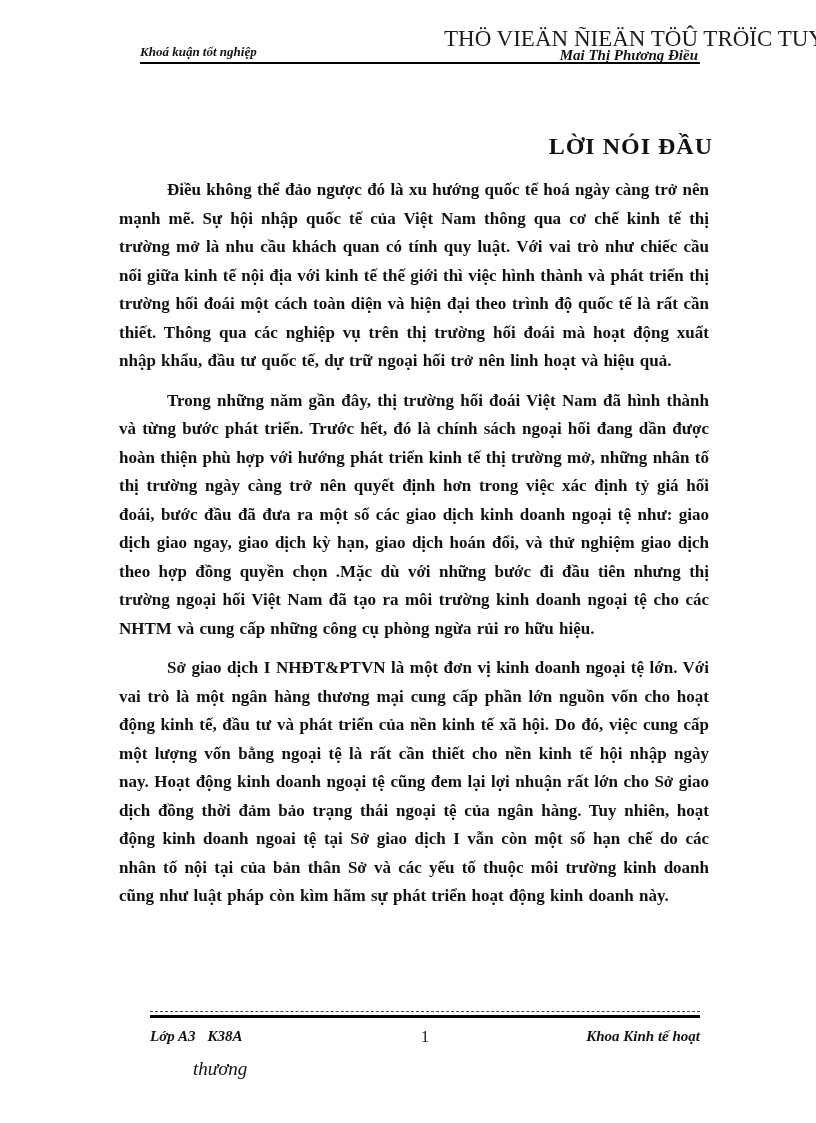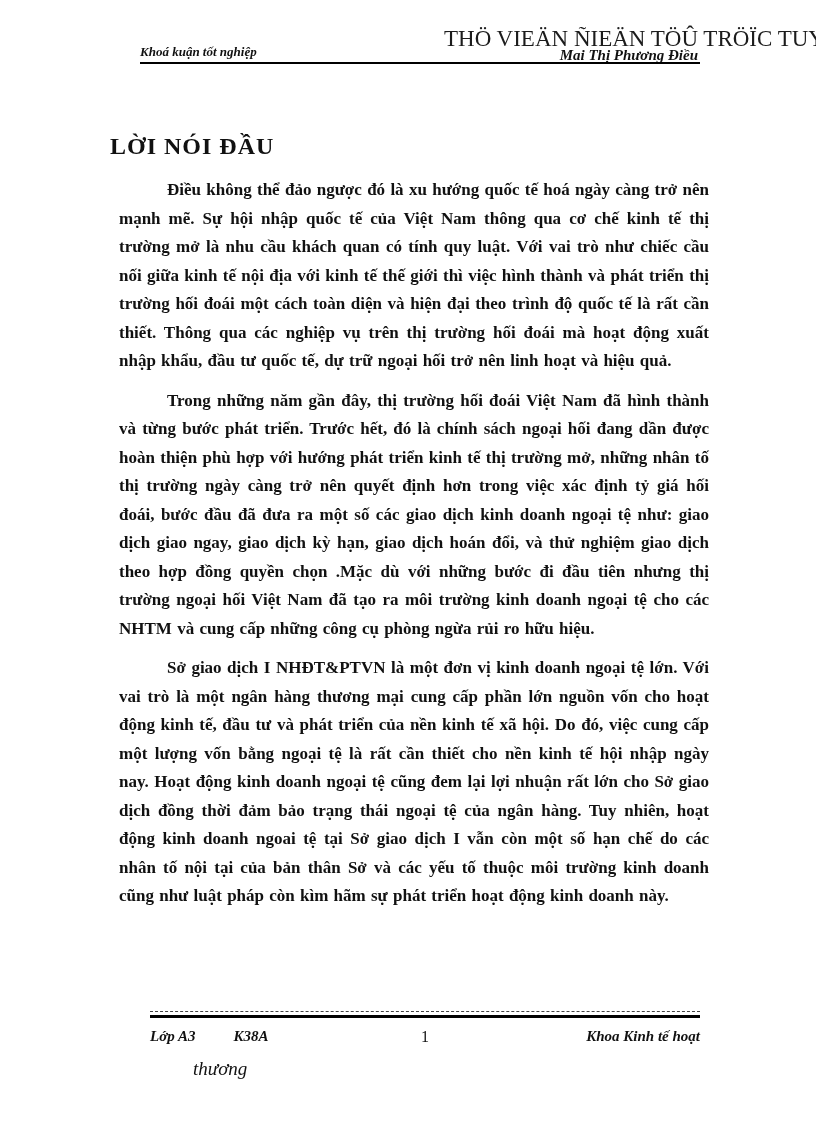--- a/index.html
+++ b/index.html
@@ -21,22 +21,22 @@
   .header-right{
     position:absolute;right:118px;top:47px;
     font-size:15px;font-weight:bold;font-style:italic;white-space:nowrap;
   }
   .header-rule{
     position:absolute;left:140px;right:116px;top:62px;height:0;
     border-top:2px solid #000;
   }
   
   .doc-title{
-    position:absolute;left:110px;top:133px;width:590px;
-    text-align:left;font-size:24px;font-weight:bold;letter-spacing:1px;
+    position:absolute;left:123px;top:133px;width:590px;
+    text-align:right;font-size:24px;font-weight:bold;letter-spacing:1px;
   }
   
   .content{
     position:absolute;left:119px;top:176px;width:590px;
   }
   .content p{
     margin:0 0 11px 0;
     font-size:17px;line-height:28.5px;
     text-align:justify;text-indent:48px;
     word-spacing:1px;
@@ -50,21 +50,21 @@
   .footer-rule-solid{
     position:absolute;left:150px;right:116px;top:1015px;height:0;
     border-top:3px solid #000;
   }
   .footer-row{
     position:absolute;left:150px;right:116px;top:1028px;
     display:flex;align-items:center;
     font-size:15px;font-weight:bold;font-style:italic;
   }
   .footer-class{white-space:nowrap;}
-  .footer-cohort{white-space:nowrap;margin-left:38px;}
+  .footer-cohort{white-space:nowrap;margin-left:12px;}
   .footer-page{
     position:absolute;left:0;right:0;text-align:center;
     font-weight:normal;font-style:normal;font-size:16px;
   }
   .footer-faculty{margin-left:auto;white-space:nowrap;}
   .footer-line2{
     position:absolute;left:150px;top:1058px;
     font-size:19px;font-weight:normal;font-style:italic;white-space:nowrap;margin-left:43px;
   }
 </style>

